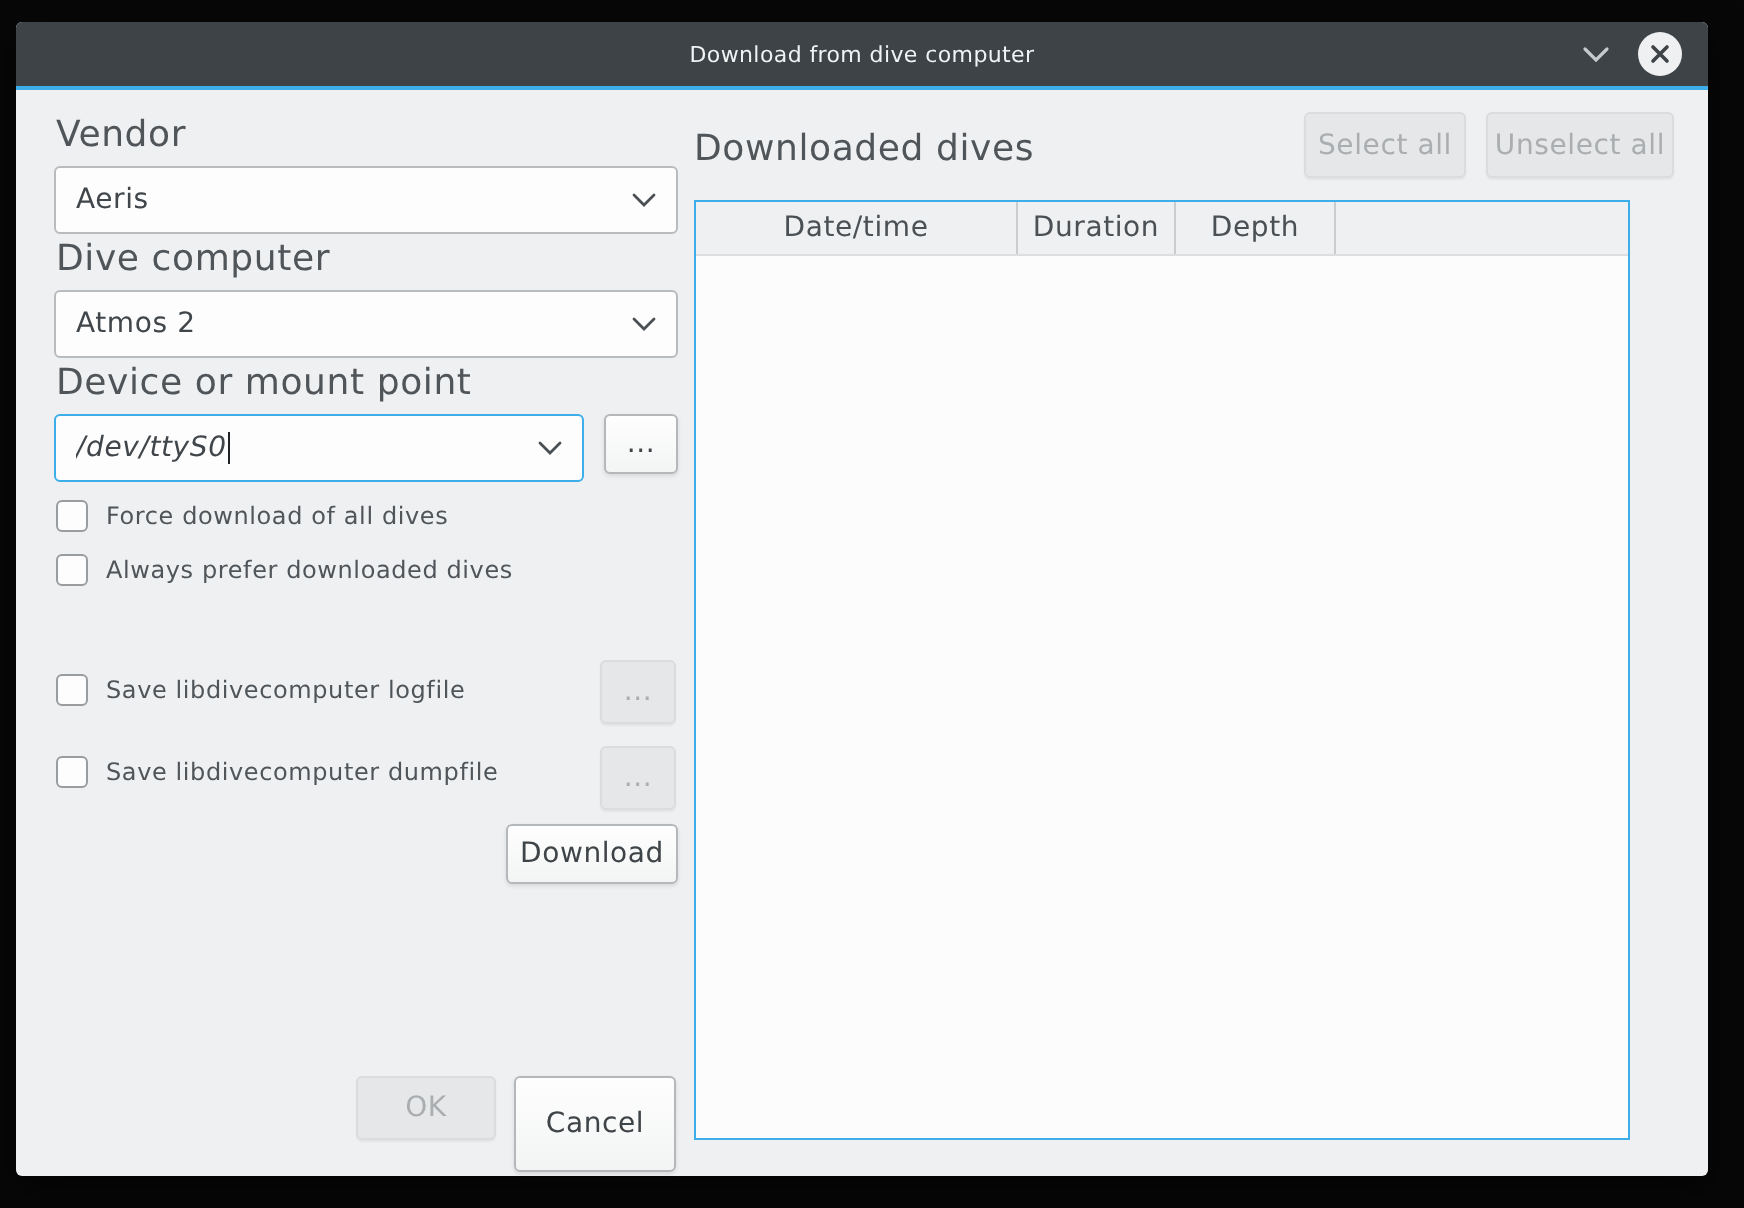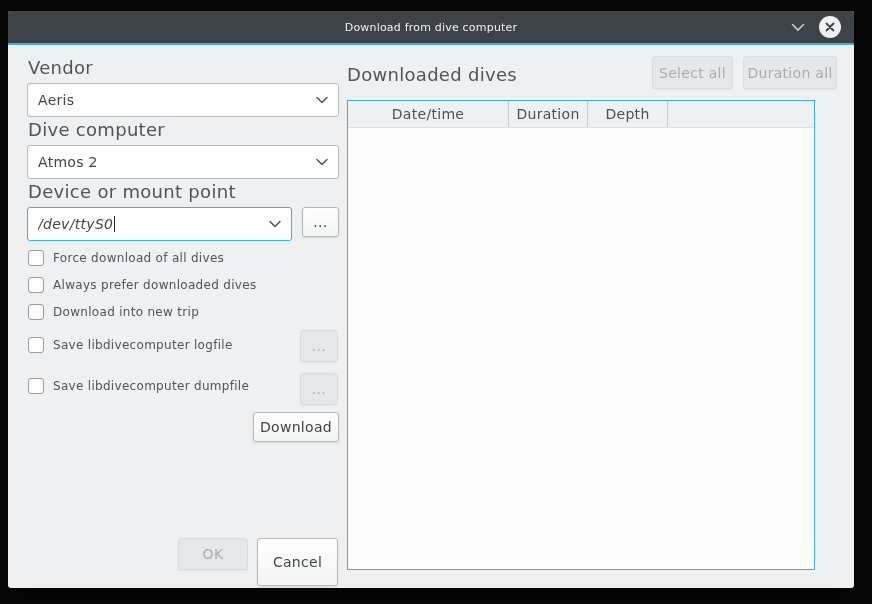--- a/index.html
+++ b/index.html
@@ -152,44 +152,40 @@
     <div class="btn" style="left:294px; top:196px; width:37px; height:30px;">...</div>
 
     <div class="cb-row" style="left:20px; top:239px;">
       <span class="cb-box"></span>
       <span class="cb-label">Force download of all dives</span>
     </div>
     <div class="cb-row" style="left:20px; top:266px;">
       <span class="cb-box"></span>
       <span class="cb-label">Always prefer downloaded dives</span>
     </div>
-    <div class="cb-row" style="left:20px; top:293px;">
-      <span class="cb-box"></span>
-      <span class="cb-label">Download into new trip</span>
-    </div>
     <div class="cb-row" style="left:20px; top:326px;">
       <span class="cb-box"></span>
       <span class="cb-label">Save libdivecomputer logfile</span>
     </div>
     <div class="btn disabled" style="left:292px; top:319px; width:38px; height:32px;">...</div>
 
     <div class="cb-row" style="left:20px; top:367px;">
       <span class="cb-box"></span>
       <span class="cb-label">Save libdivecomputer dumpfile</span>
     </div>
     <div class="btn disabled" style="left:292px; top:362px; width:38px; height:32px;">...</div>
 
     <div class="btn" style="left:245px; top:401px; width:86px; height:30px;">Download</div>
 
     <div class="btn disabled" style="left:170px; top:527px; width:70px; height:32px;">OK</div>
     <div class="btn" style="left:249px; top:527px; width:81px; height:48px;">Cancel</div>
 
     <div class="lbl" style="left:339px; top:53px;">Downloaded dives</div>
     <div class="btn disabled" style="left:644px; top:45px; width:81px; height:33px;">Select all</div>
-    <div class="btn disabled" style="left:735px; top:45px; width:94px; height:33px;">Duration all</div>
+    <div class="btn disabled" style="left:735px; top:45px; width:94px; height:33px;">Unselect all</div>
 
     <div class="dive-table">
       <div class="dive-table-header">
         <div class="th" style="width:161px;">Date/time</div>
         <div class="th" style="width:79px;">Duration</div>
         <div class="th" style="width:80px;">Depth</div>
         <div class="th" style="flex:1;"></div>
       </div>
       <div class="dive-table-body"></div>
     </div>

